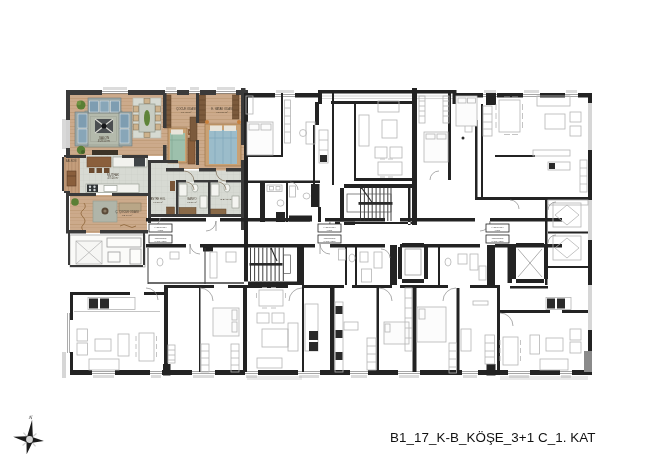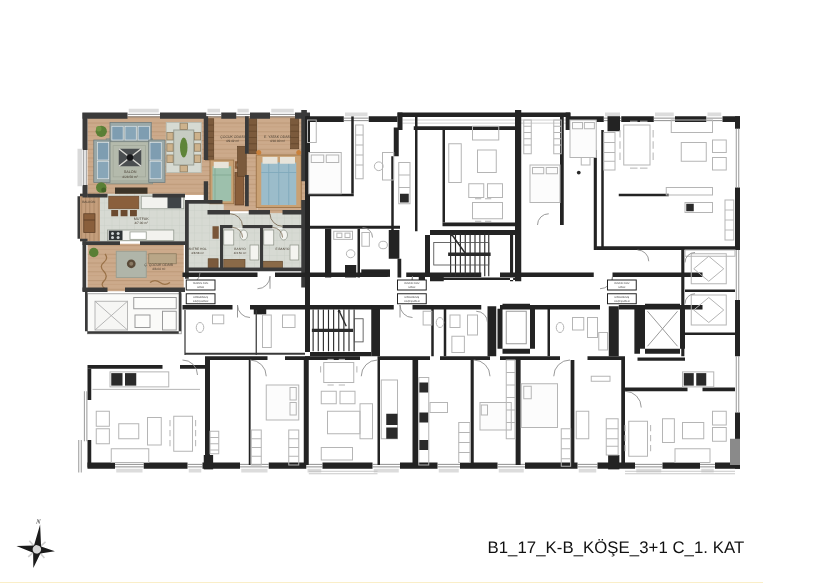--- a/index.html
+++ b/index.html
@@ -1,16 +1,16 @@
 <!DOCTYPE html>
 <html><head>
 <meta charset="utf-8">
 <style>
   html,body{margin:0;padding:0;background:#ffffff;}
-  .page{position:relative;width:660px;height:466px;background:#eab308;overflow:hidden;
+  .page{position:relative;width:660px;height:466px;background:#84cc16;overflow:hidden;
         font-family:"Liberation Sans", sans-serif;}
   svg{position:absolute;left:0;top:0;}
 </style>
 </head>
 <body>
 <div class="page">
 <svg width="660" height="466" viewBox="0 0 660 466">
 <defs>
   <pattern id="stair" width="3" height="8" patternUnits="userSpaceOnUse">
     <rect width="3" height="8" fill="#fff"></rect>

